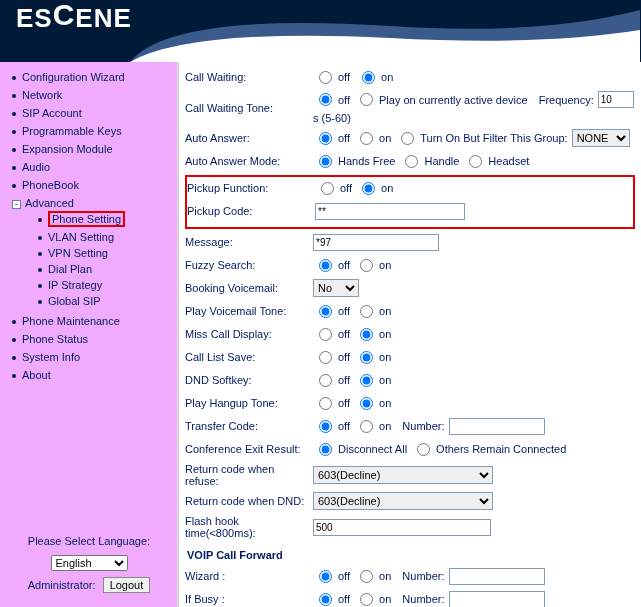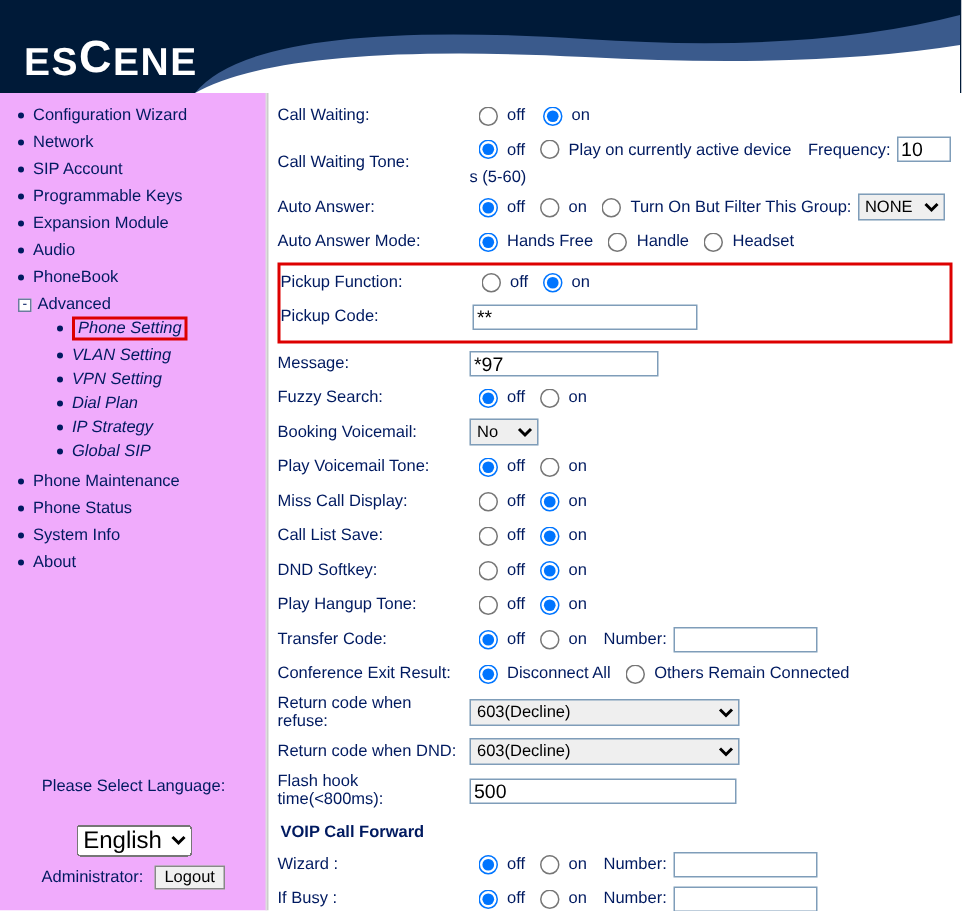--- a/index.html
+++ b/index.html
@@ -1,43 +1,43 @@
 <!DOCTYPE html>
 <html><head>
 <meta charset="utf-8">
 <style>
 * { margin: 0; padding: 0; box-sizing: border-box; }
 body { font-family: Verdana, Arial, sans-serif; font-size: 11px; background: #fff; }
 .page { width: 641px; height: 607px; position: relative; }
 .header { height: 62px; background: #001a38; position: relative; }
-.logo { position: absolute; left: 16px; top: 24px; color: #fff; font-size: 26px; font-family: Arial, sans-serif; font-weight: 600; letter-spacing: 1px; }
+.logo { position: absolute; left: 16px; top: 0; color: #fff; font-size: 26px; font-family: Arial, sans-serif; font-weight: 600; letter-spacing: 1px; }
 .logo-c { font-size: 30px; display: inline-block; transform: translateY(-2px); }
 .swoosh { position: absolute; top: 0; left: 130px; width: 510px; height: 62px; overflow: hidden; }
 .swoosh svg { width: 510px; height: 62px; }
 .content { display: flex; }
 .sidebar { width: 178px; background: #f0abfc; padding: 6px 0 10px 4px; border-right: 1px solid #dedede; min-height: 545px; position: relative; }
 .sidebar ul { list-style: none; }
 .sidebar > ul > li { padding: 3px 0 3px 8px; position: relative; }
 .sidebar a { color: #001a60; text-decoration: none; font-size: 11px; }
 .bullet { width: 4px; height: 4px; background: #001a60; display: inline-block; border-radius: 50%; margin-right: 6px; vertical-align: middle; }
 .exp { display: inline-block; width: 9px; height: 9px; border: 1px solid #6b7c9e; font-size: 9px; line-height: 7px; text-align: center; margin-right: 4px; vertical-align: middle; color: #001a60; background: #fff; font-family: monospace; }
-.sub { margin-left: 18px; font-style: italic; }
+.sub { margin-left: 18px; }
 .sub li { padding: 2px 0 2px 8px; }
 .hl { border: 2px solid #d00; padding: 0 2px; display: inline-block; }
 .lang-block { position: absolute; bottom: 36px; left: 14px; text-align: center; width: 150px; color: #001a60; }
-.lang-block label { display: block; margin-bottom: 20px; }
-.lang-block select { width: 77px; font-size: 16px; }
+.lang-block label { display: block; margin-bottom: 8px; }
+.lang-block select { width: 77px; font-size: 11px; }
 .admin-block { position: absolute; bottom: 14px; left: 14px; width: 150px; text-align: center; color: #001a60; }
 .admin-block button { font-size: 11px; padding: 1px 6px; margin-left: 4px; border: 1px solid #888; background: #f0f0f0; }
 .main { flex: 1; padding: 6px 6px 6px 6px; overflow-y: auto; height: 545px; border-left: 1px solid #ccc; position: relative; }
 .form-row { display: flex; align-items: center; margin-bottom: 5px; min-height: 18px; }
 .lbl { width: 128px; padding-right: 4px; color: #001a60; font-size: 11px; flex-shrink: 0; }
 .val { display: flex; align-items: center; gap: 4px; flex-wrap: wrap; color: #001a60; font-size: 11px; }
 .val input[type=radio] { margin: 0 2px 0 6px; }
-.val input[type=text] { height: 17px; font-size: 13px; border: 1px solid #7f9db9; padding: 0 2px; }
+.val input[type=text] { height: 17px; font-size: 10px; border: 1px solid #7f9db9; padding: 0 2px; }
 .val select { font-size: 11px; border: 1px solid #7f9db9; height: 18px; }
 .hl-box { border: 2px solid #d00; padding: 2px 0; margin: 0 0 4px 0; }
 .section { font-weight: bold; color: #001a60; font-size: 11px; margin: 10px 0 6px 2px; }
 .radio-lbl { margin-right: 2px; }
 </style>
 </head>
 <body>
 
 <div class="page">
   <div class="header">

